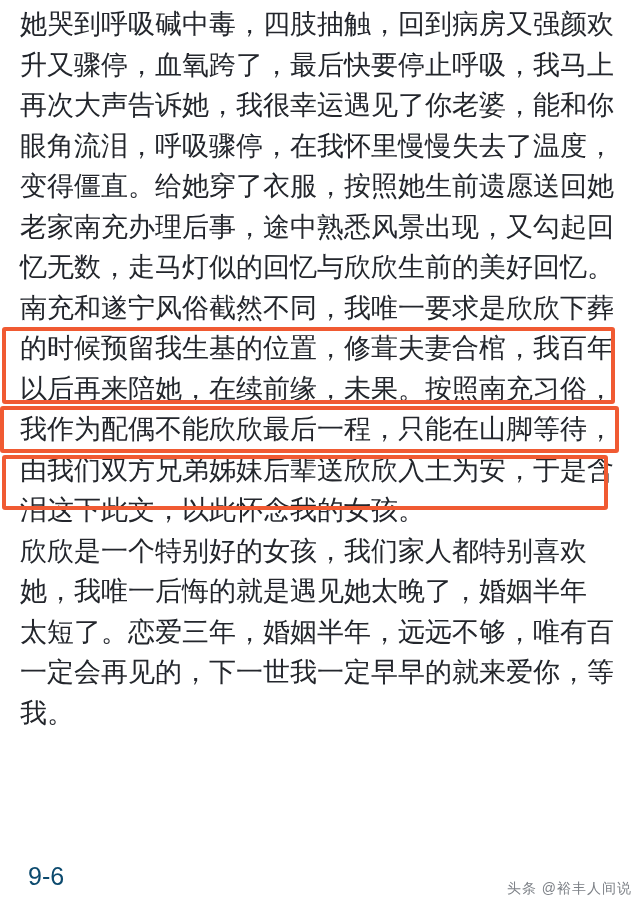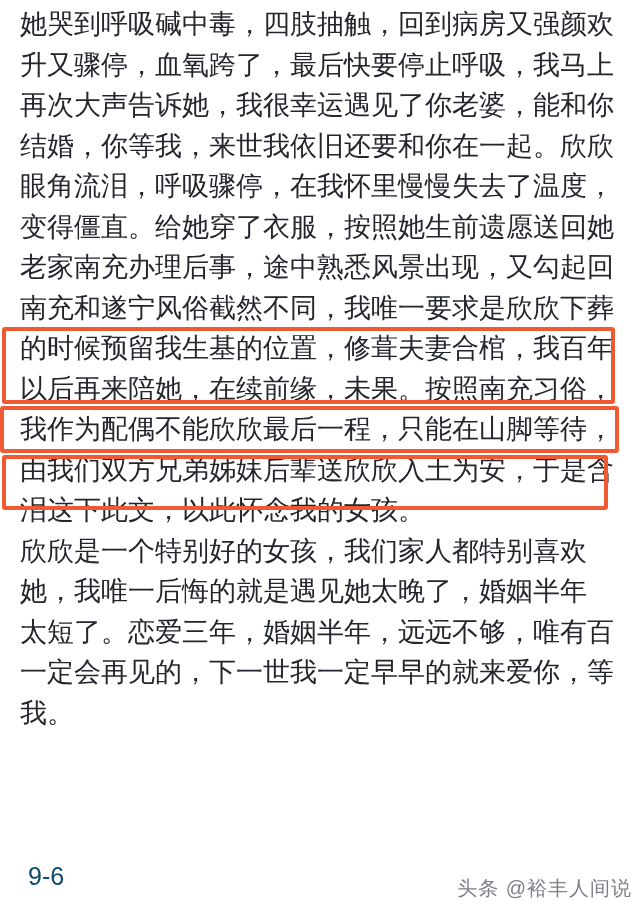--- a/index.html
+++ b/index.html
@@ -45,40 +45,40 @@
     left: 28px;
     top: 862px;
     font-size: 25px;
     line-height: 28px;
     color: #0c4a6e;
   }
   .watermark {
     position: absolute;
     right: 8px;
     top: 876px;
-    font-size: 20px;
+    font-size: 14px;
     line-height: 24px;
     color: #7d8187;
     text-shadow: 1px 2px 1px rgba(255,255,255,0.95);
     letter-spacing: 1px;
   }
 </style>
 </head>
 <body>
 
 <div class="page">
 
   <div class="text-col">
     <div class="line">她哭到呼吸碱中毒，四肢抽触，回到病房又强颜欢</div>
     <div class="line">升又骤停，血氧跨了，最后快要停止呼吸，我马上</div>
     <div class="line">再次大声告诉她，我很幸运遇见了你老婆，能和你</div>
-    <div class="line">结婚，你等我，来世我依旧还要和你在一起。欣欣</div>
     <div class="line">眼角流泪，呼吸骤停，在我怀里慢慢失去了温度，</div>
     <div class="line">变得僵直。给她穿了衣服，按照她生前遗愿送回她</div>
     <div class="line">老家南充办理后事，途中熟悉风景出现，又勾起回</div>
+    <div class="line">忆无数，走马灯似的回忆与欣欣生前的美好回忆。</div>
     <div class="line">南充和遂宁风俗截然不同，我唯一要求是欣欣下葬</div>
     <div class="line">的时候预留我生基的位置，修葺夫妻合棺，我百年</div>
     <div class="line">以后再来陪她，在续前缘，未果。按照南充习俗，</div>
     <div class="line">我作为配偶不能欣欣最后一程，只能在山脚等待，</div>
     <div class="line">由我们双方兄弟姊妹后辈送欣欣入土为安，于是含</div>
     <div class="line">泪这下此文，以此怀念我的女孩。</div>
     <div class="line">欣欣是一个特别好的女孩，我们家人都特别喜欢</div>
     <div class="line">她，我唯一后悔的就是遇见她太晚了，婚姻半年</div>
     <div class="line">太短了。恋爱三年，婚姻半年，远远不够，唯有百</div>
     <div class="line">一定会再见的，下一世我一定早早的就来爱你，等</div>

